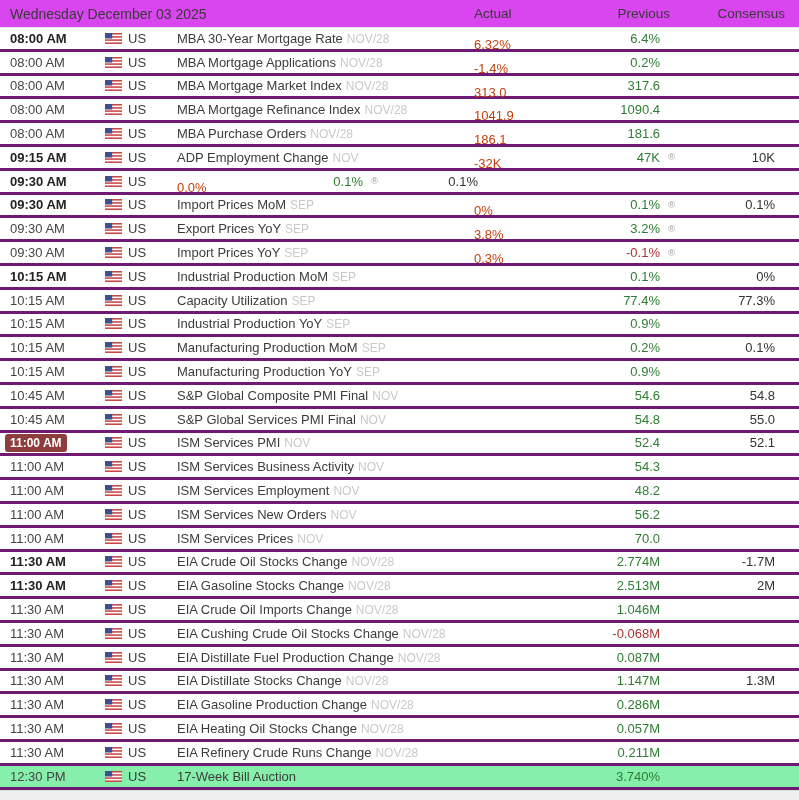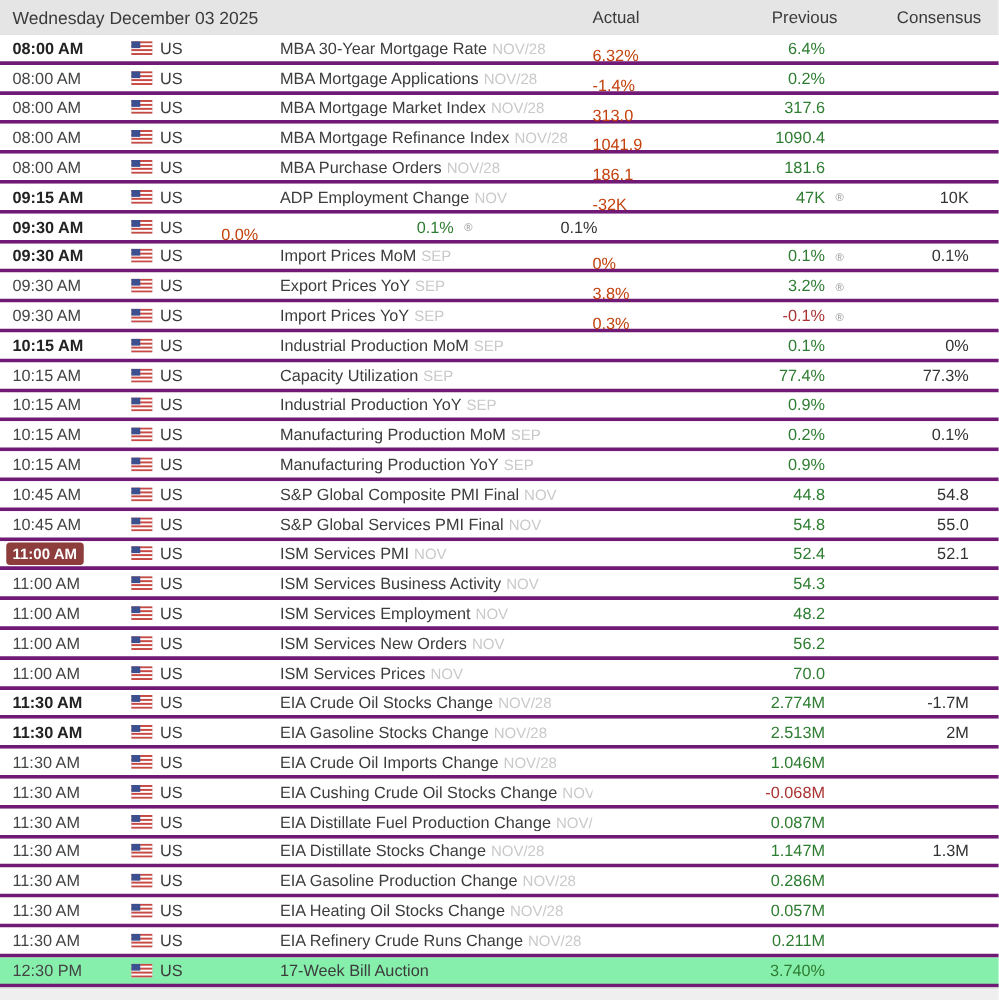--- a/index.html
+++ b/index.html
@@ -4,32 +4,32 @@
 <style>
   * { box-sizing: border-box; margin: 0; padding: 0; }
   html, body { width: 799px; height: 800px; overflow: hidden; background: #fff; }
   body { font-family: "Liberation Sans", "DejaVu Sans", sans-serif; font-size: 13px; color: #3a3a3a; }
 
   .calendar { width: 799px; }
 
   
   .cal-header {
     display: flex; align-items: center; height: 28px;
-    background: #e5e5e5; border-bottom: 1px solid #e3e3e3;
+    background: #d946ef; border-bottom: 1px solid #e3e3e3;
     color: #3a3a3a; font-size: 14px;
   }
   .cal-header .c-date { flex: 1; padding-left: 10px; }
   .cal-header .c-actual, .cal-header .c-prev, .cal-header .c-cons { font-size: 13.5px; }
   .cal-header .c-prev { padding-right: 14px; }
   .cal-header .c-cons { padding-right: 14px; }
 
   
   .c-time   { width: 105px; padding-left: 10px; }
   .c-flag   { width: 72px; display: flex; align-items: center; }
-  .c-event  { flex: 1; min-width: 0; white-space: nowrap; overflow: hidden; margin-left: 47px; }
+  .c-event  { flex: 1; min-width: 0; white-space: nowrap; overflow: hidden; }
   .c-actual { width: 110px; padding-right: 19px; }
   .c-prev   { width: 100px; text-align: right; padding-right: 24px; position: relative; }
   .c-cons   { width: 115px; text-align: right; padding-right: 24px; }
 
   
   .row {
     display: flex; align-items: center; height: 23.81px;
     border-bottom: 3px solid #701a75; background: #fff; cursor: pointer;
   }
   .row.shaded { background: #86efac; }
@@ -468,21 +468,21 @@
           <rect width="7.2" height="5.5" fill="#3c4f8f"></rect>
         </svg>
       </span>
       <span class="country">US</span>
     </div>
     <div class="c-event">
       <a class="ev">S&amp;P Global Composite PMI Final</a><span class="ref">NOV</span>
     </div>
     <div class="c-actual val-actual"></div>
     <div class="c-prev">
-      <span class="pv green">44.8</span>
+      <span class="pv green">54.6</span>
       
     </div>
     <div class="c-cons val-cons">54.8</div>
   </div>
 
   <div class="row">
     <div class="c-time"><span class="time">10:45 AM</span></div>
     <div class="c-flag">
       <span class="flag">
         <svg width="17" height="11" viewBox="0 0 17 11">

